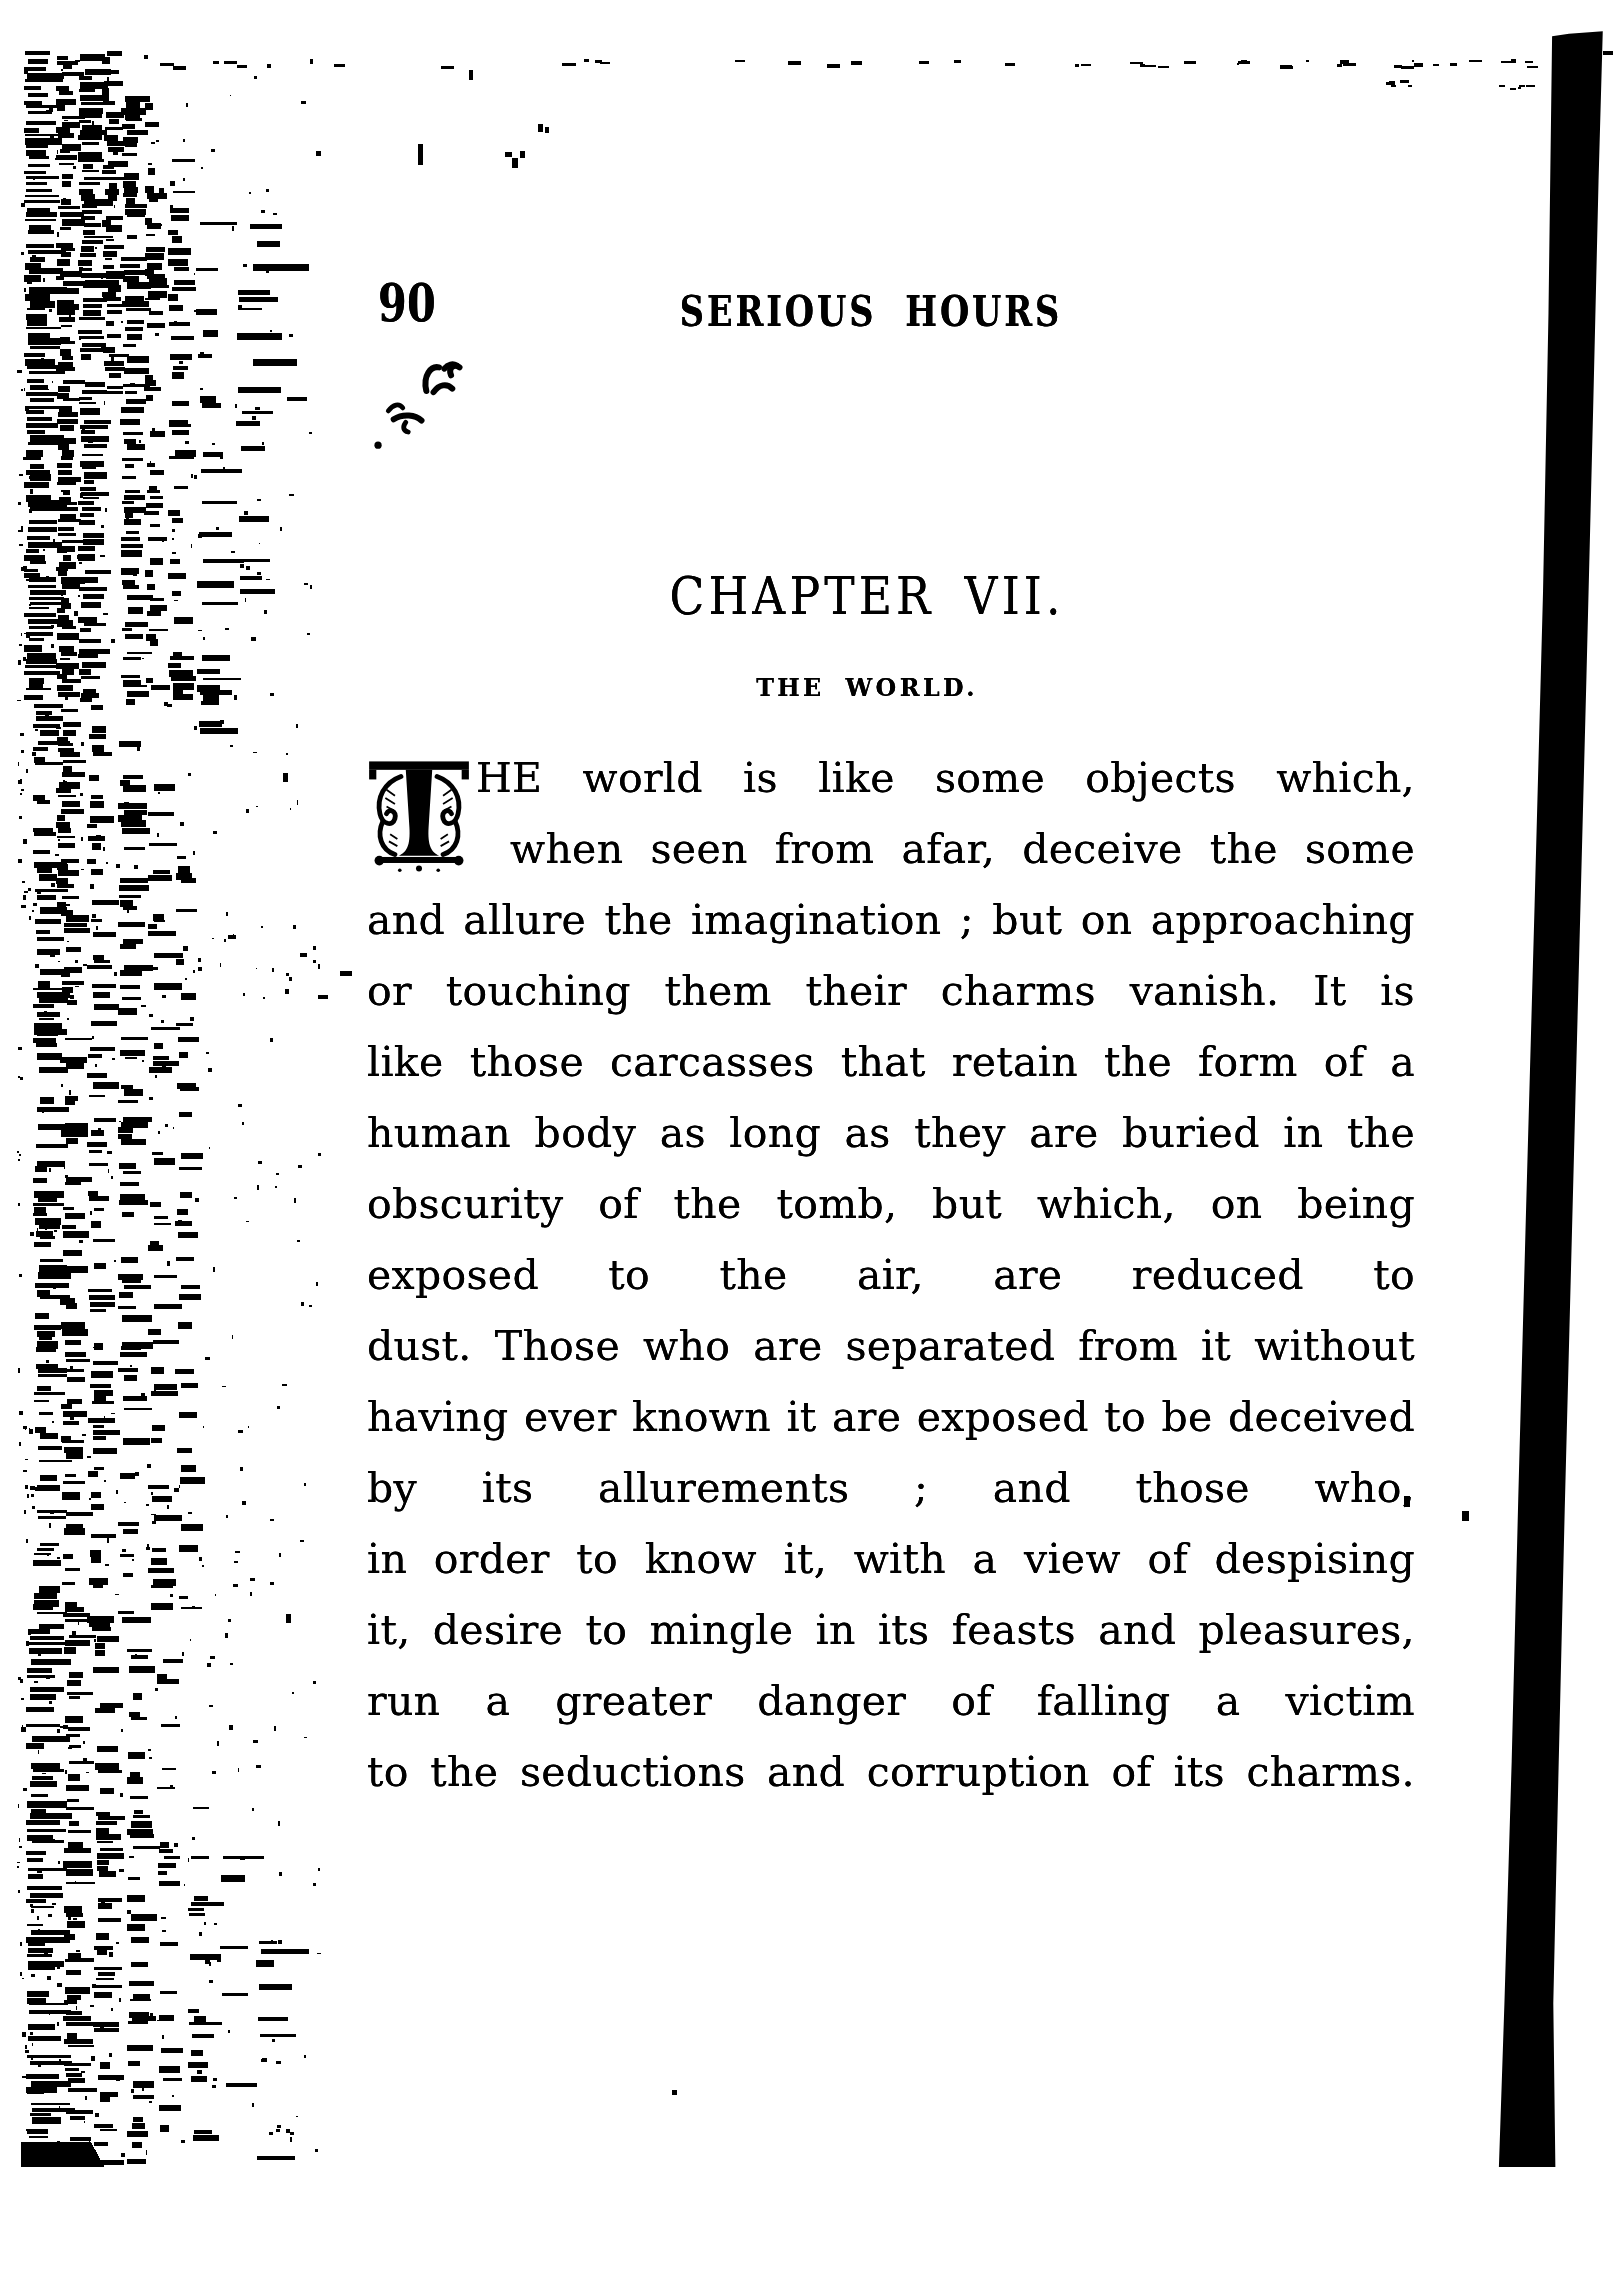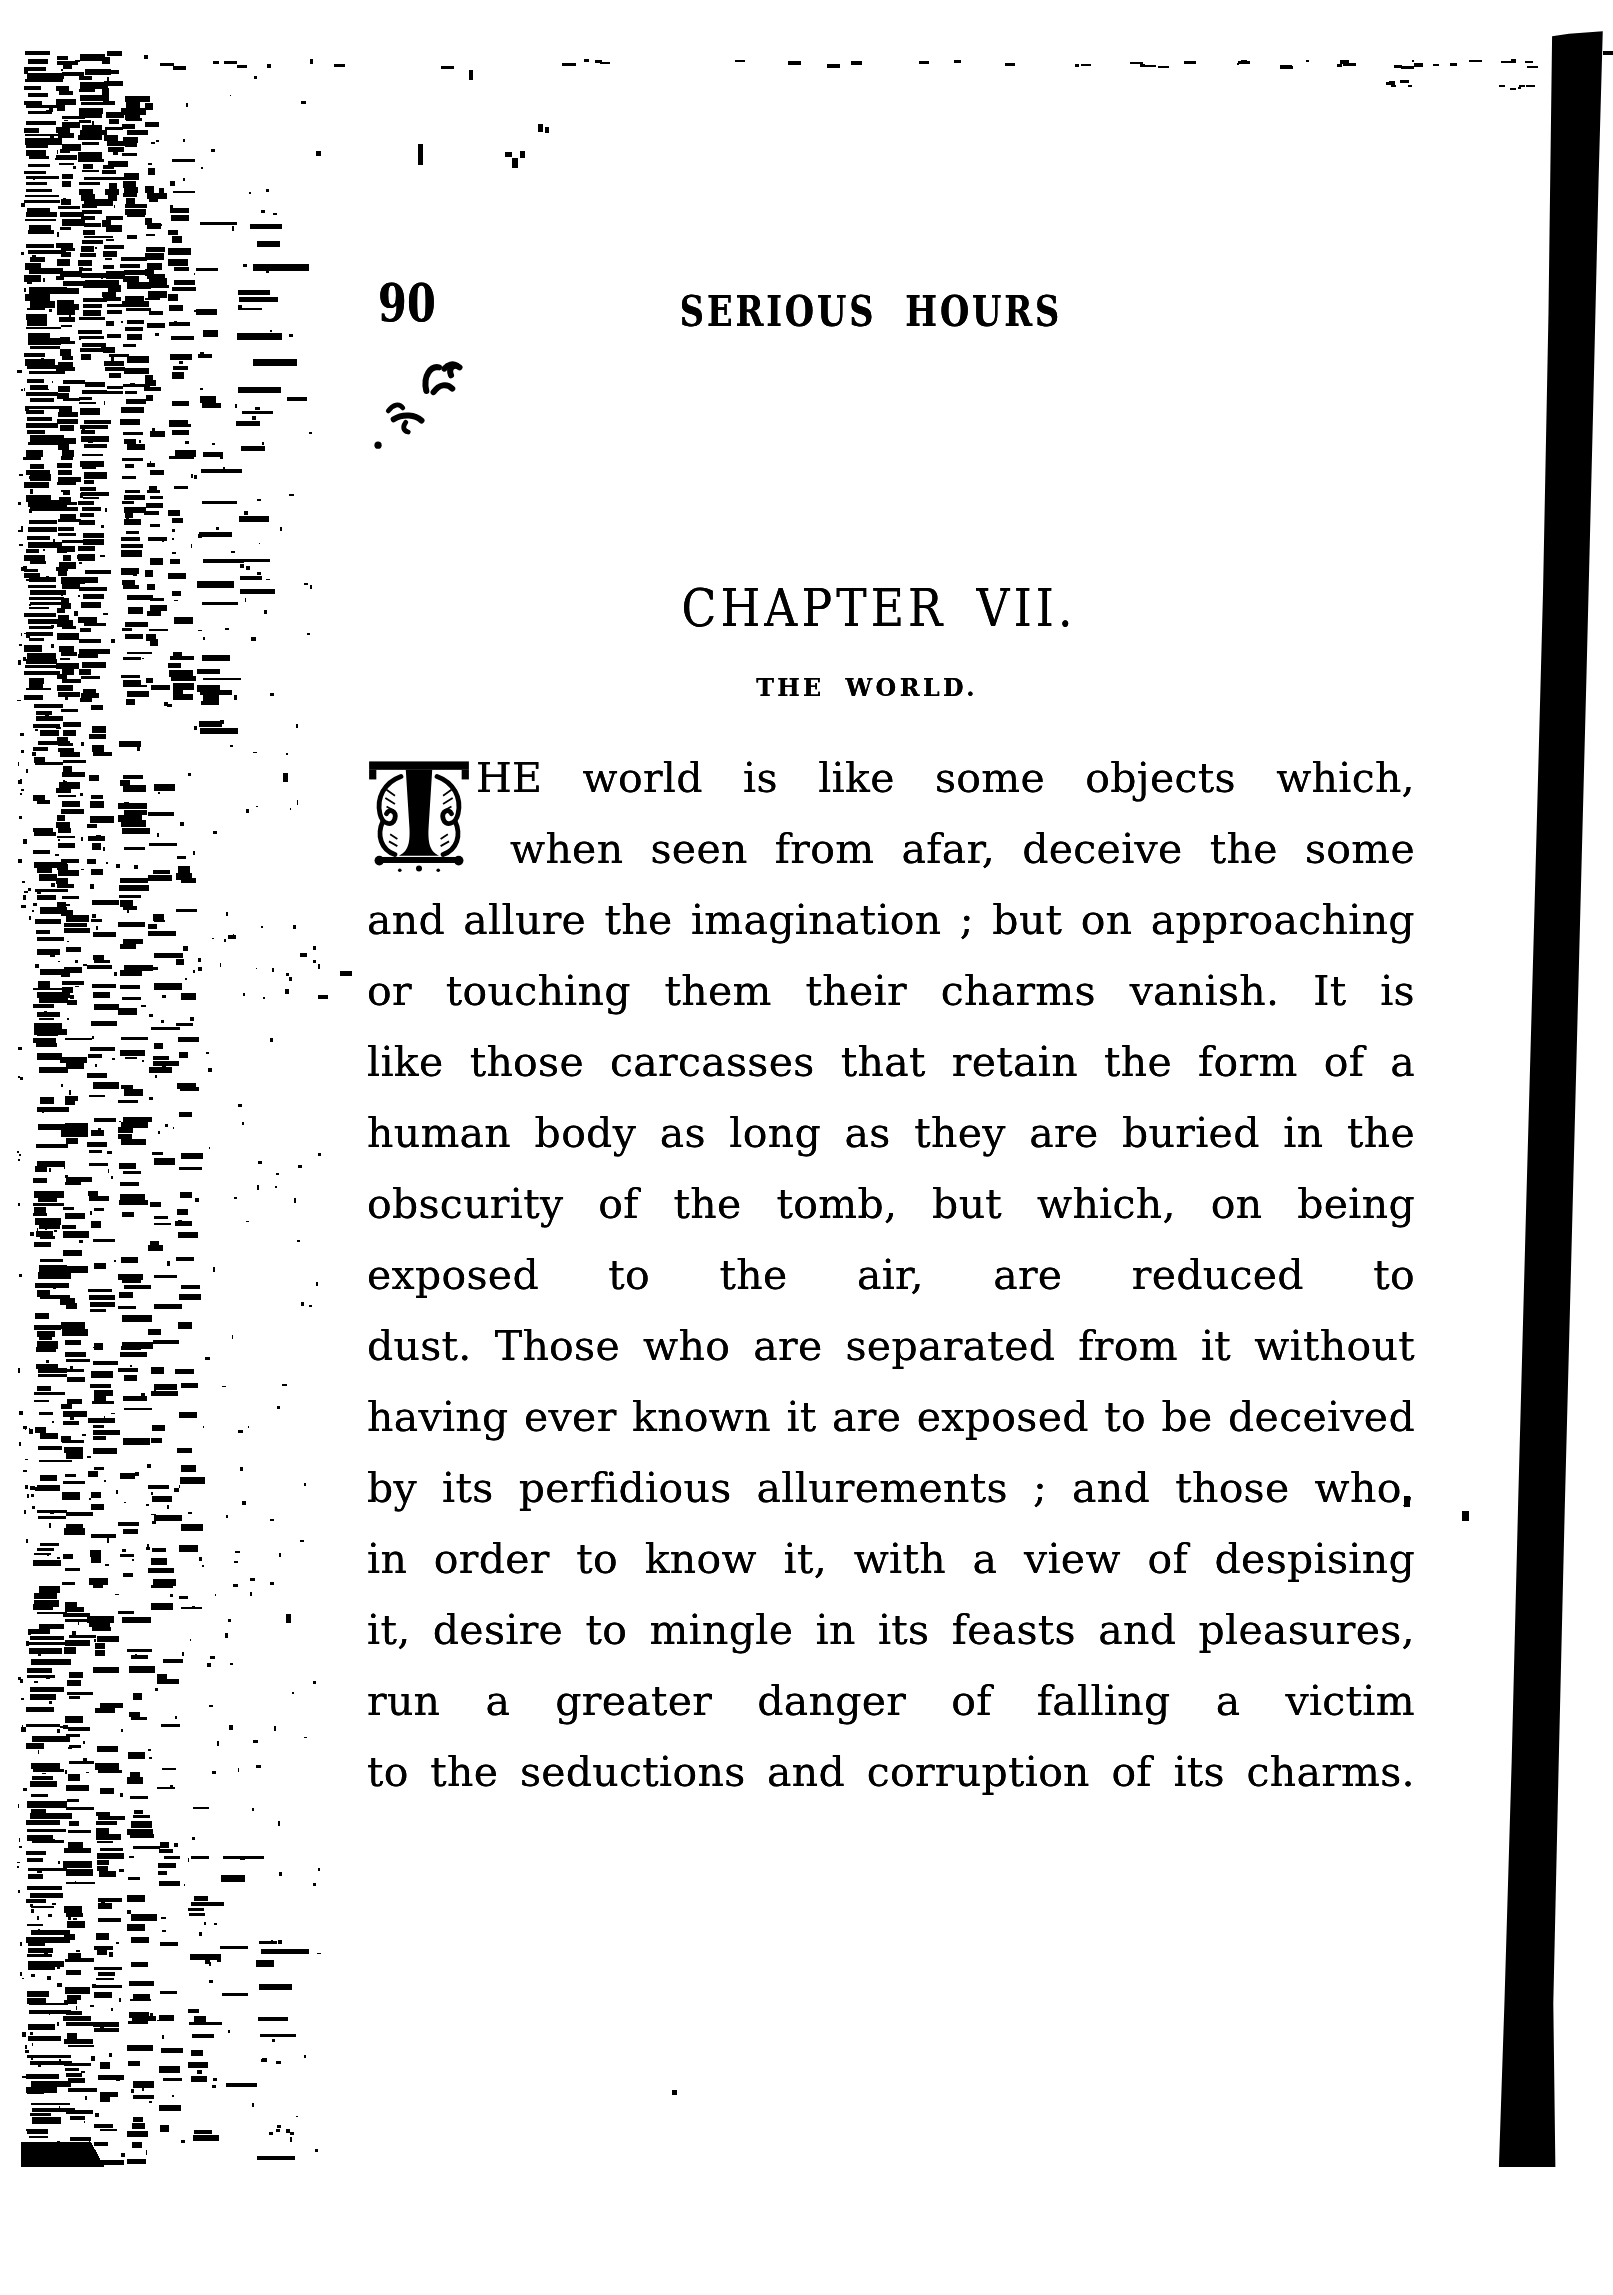--- a/index.html
+++ b/index.html
@@ -14,21 +14,21 @@
     position:absolute;left:370px;top:278px;font-size:53px;font-weight:bold;line-height:48px;white-space:nowrap;
   }
   .running-title{
     position:absolute;left:871px;top:292px;transform:translateX(-50%);
     font-size:42px;font-weight:bold;line-height:39px;letter-spacing:3.6px;word-spacing:18px;white-space:nowrap;
   }
   .sx{display:inline-block;}
   .page-number .sx{transform:scaleX(0.78);}
   .running-title .sx{transform:scaleX(0.80);}
   .chapter-heading{
-    position:absolute;left:867px;top:572px;transform:translateX(-50%);margin:12px;
+    position:absolute;left:867px;top:572px;transform:translateX(-50%);margin:0;
     font-size:53px;font-weight:normal;line-height:47px;letter-spacing:4.8px;word-spacing:13.3px;white-space:nowrap;
   }
   .chapter-heading .sx{transform:scaleX(0.86);}
   .section-heading{
     position:absolute;left:867px;top:671px;transform:translateX(-50%);margin:0;
     font-size:25px;font-weight:bold;line-height:34px;letter-spacing:3.6px;word-spacing:9.7px;white-space:nowrap;
   }
   .section-heading .sx{transform:scaleX(0.95);}
   
   .body-text{
@@ -2202,21 +2202,20 @@
         <span>it</span>
         <span>are</span>
         <span>exposed</span>
         <span>to</span>
         <span>be</span>
         <span>deceived</span>
       </div>
       <div class="text-line">
         <span>by</span>
         <span>its</span>
-        <span>perfidious</span>
         <span>allurements</span>
         <span>;</span>
         <span>and</span>
         <span>those</span>
         <span>who,</span>
       </div>
       <div class="text-line">
         <span>in</span>
         <span>order</span>
         <span>to</span>

